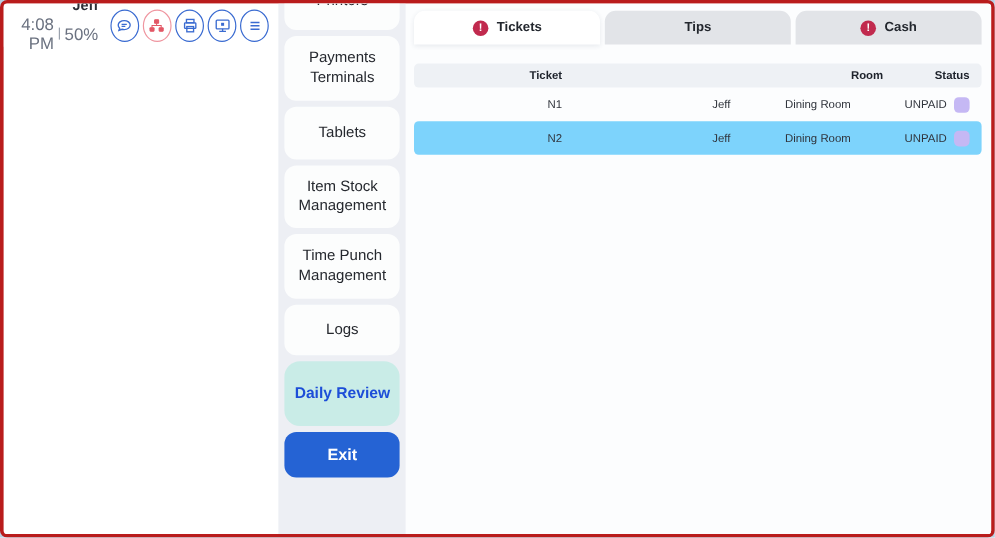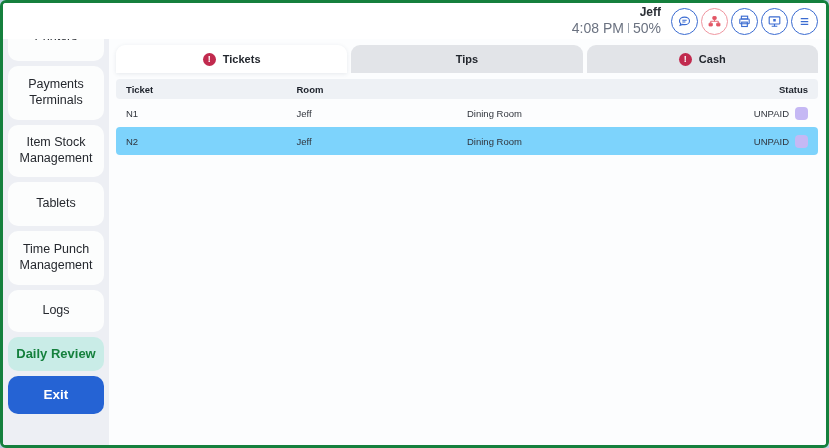--- a/index.html
+++ b/index.html
@@ -1,25 +1,25 @@
 <!DOCTYPE html>
 <html><head>
 <meta charset="utf-8">
 <style>
   * { box-sizing: border-box; margin: 0; padding: 0; }
   html, body { width: 829px; height: 448px; }
   body { font-family: "Liberation Sans", sans-serif; background: #b9cfe2; }
 
   .window {
     width: 829px; height: 448px;
-    border: 3px solid #15803d;
+    border: 3px solid #b91c1c;
     border-radius: 6px;
     background: #fff;
     overflow: hidden;
-    display: flex; flex-direction: column;
+    display: flex; flex-direction: row;
   }
 
   
   .header {
     height: 36px; flex: 0 0 36px;
     background: #fff;
     display: flex; align-items: center; justify-content: flex-end;
     padding-right: 8px; gap: 3px;
   }
   .user-block { text-align: right; margin-right: 7px; line-height: 1.15; }
@@ -56,22 +56,22 @@
     line-height: 1.25;
     cursor: pointer;
   }
   .side-item.clipped   { height: 48px; margin-top: -26px; }
   .side-item.h54 { height: 54px; }
   .side-item.h52 { height: 52px; }
   .side-item.h44 { height: 44px; }
   .side-item.h42 { height: 42px; }
   .side-item.active {
     background: #c9ece7;
-    height: 34px;
-    font-weight: bold; font-size: 13px; color: #15803d;
+    height: 54px;
+    font-weight: bold; font-size: 13px; color: #1d4ed8; border-radius: 13px;
   }
   .side-item.exit {
     background: #2563d4;
     height: 38px;
     color: #fff; font-weight: bold; font-size: 13.5px;
     border-radius: 10px;
     justify-content: center;
   }
 
   
@@ -88,27 +88,27 @@
   }
   .tab.active { background: #fff; box-shadow: 0 1px 4px rgba(40,60,90,0.10); }
   .alert-dot {
     width: 13px; height: 13px; border-radius: 50%;
     background: #c12a4e; color: #fff;
     font-size: 9px; font-weight: bold;
     display: flex; align-items: center; justify-content: center;
     line-height: 1;
   }
 
-  .table { margin-top: 6px; }
+  .table { margin-top: 16px; text-align: right; }
   .t-row { display: flex; align-items: center; padding: 0 10px; }
   .t-head {
     background: #eef1f5; border-radius: 4px;
     height: 20px; font-size: 9.5px; font-weight: bold; color: #1d222b;
   }
-  .t-body-row { height: 28px; font-size: 9.5px; color: #30343c; border-radius: 4px; cursor: pointer; }
+  .t-body-row { height: 28px; font-size: 9.5px; color: #30343c; border-radius: 4px; cursor: pointer; gap: 27px; }
   .t-body-row.alt { background: #7dd3fc; }
   .col-ticket { flex: 0 0 25%; }
   .col-server { flex: 0 0 25%; }
   .col-room   { flex: 1; }
   .col-status { flex: 0 0 72px; display: flex; align-items: center; justify-content: flex-end; gap: 6px; }
   .chip {
     width: 13px; height: 13px; border-radius: 4px;
     background: #c5b8f4; cursor: pointer;
   }
 </style>
@@ -179,25 +179,25 @@
 
   <div class="body-row">
 
     <div class="sidebar">
       <div class="side-item clipped">
         <span>Printers</span>
       </div>
       <div class="side-item h54">
         <span>Payments Terminals</span>
       </div>
+      <div class="side-item h44">
+        <span>Tablets</span>
+      </div>
       <div class="side-item h52">
         <span>Item Stock Management</span>
-      </div>
-      <div class="side-item h44">
-        <span>Tablets</span>
       </div>
       <div class="side-item h54">
         <span>Time Punch Management</span>
       </div>
       <div class="side-item h42">
         <span>Logs</span>
       </div>
       <div class="side-item active">
         <span>Daily Review</span>
       </div>

